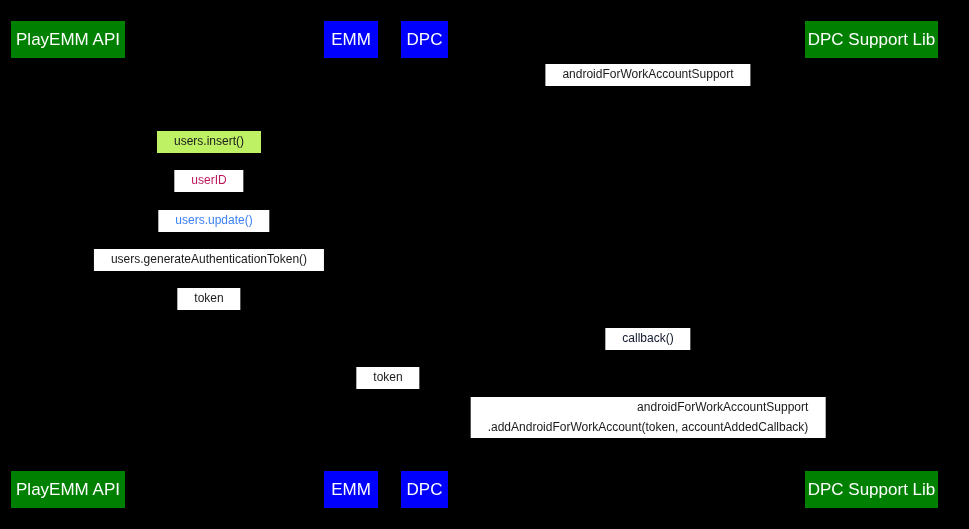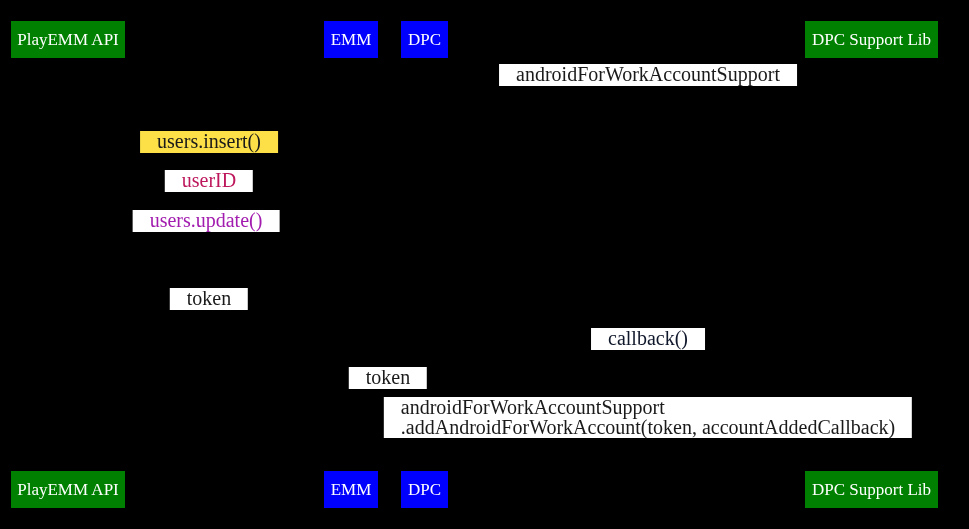--- a/index.html
+++ b/index.html
@@ -9,39 +9,38 @@
   body {
     width: 969px;
     height: 529px;
     overflow: hidden;
     font-family: "Liberation Sans", sans-serif;
   }
   .stage {
     position: relative;
     width: 969px;
     height: 529px;
-    font-family: Liberation Serif, serif;
   }
   .actor {
     position: absolute;
     height: 37px;
     display: flex;
     align-items: center;
     justify-content: center;
     font-size: 17px;
     white-space: nowrap;
     box-sizing: border-box;
   }
   .msg {
     position: absolute;
     transform: translateX(-50%);
-    font-size: 20px;
+    font-size: 12px;
     line-height: 19.5px;
     padding: 1px 17px;
-    text-align: left;
+    text-align: right;
     white-space: nowrap;
   }
   .msg span { display: block; }
 </style>
 </head>
 <body style="background-color: rgb(0, 0, 0);">
 
 <div class="stage">
 
   <div class="actor" style="left: 11px; top: 21px; width: 114px; background-color: rgb(0, 128, 0); color: rgb(255, 255, 255);">PlayEMM API</div>
@@ -49,32 +48,35 @@
   <div class="actor" style="left: 324px; top: 21px; width: 54px; background-color: rgb(0, 0, 255); color: rgb(255, 255, 255);">EMM</div>
 
   <div class="actor" style="left: 401px; top: 21px; width: 47px; background-color: rgb(0, 0, 255); color: rgb(255, 255, 255);">DPC</div>
 
   <div class="actor" style="left: 805px; top: 21px; width: 133px; background-color: rgb(0, 128, 0); color: rgb(255, 255, 255);">DPC Support Lib</div>
 
   <div class="msg" style="left: 648px; top: 64px; background-color: rgb(255, 255, 255); color: rgb(26, 26, 26);">
     <span>androidForWorkAccountSupport</span>
   </div>
 
-  <div class="msg" style="left: 209px; top: 131px; background-color: #fde047; color: rgb(26, 26, 26);">
+  <div class="msg" style="left: 209px; top: 131px; background-color: #bef264; color: rgb(26, 26, 26);">
     <span>users.insert()</span>
   </div>
 
   <div class="msg" style="left: 209px; top: 170px; background-color: rgb(255, 255, 255); color: #be185d;">
     <span>userID</span>
   </div>
 
-  <div class="msg" style="left: 206px; top: 210px; background-color: rgb(255, 255, 255); color: #a21caf;">
+  <div class="msg" style="left: 214px; top: 210px; background-color: rgb(255, 255, 255); color: #3b82f6;">
     <span>users.update()</span>
   </div>
 
+  <div class="msg" style="left: 209px; top: 249px; background-color: rgb(255, 255, 255); color: rgb(26, 26, 26);">
+    <span>users.generateAuthenticationToken()</span>
+  </div>
 
   <div class="msg" style="left: 209px; top: 288px; background-color: rgb(255, 255, 255); color: rgb(26, 26, 26);">
     <span>token</span>
   </div>
 
   <div class="msg" style="left: 648px; top: 328px; background-color: rgb(255, 255, 255); color: #0f172a;">
     <span>callback()</span>
   </div>
 
   <div class="msg" style="left: 388px; top: 367px; background-color: rgb(255, 255, 255); color: rgb(26, 26, 26);">

